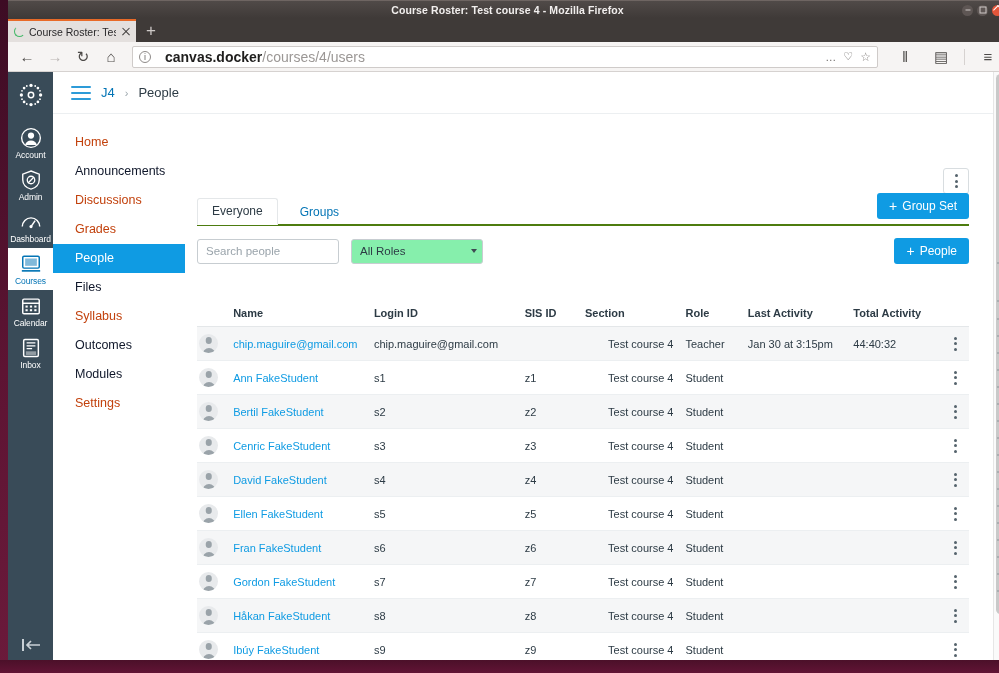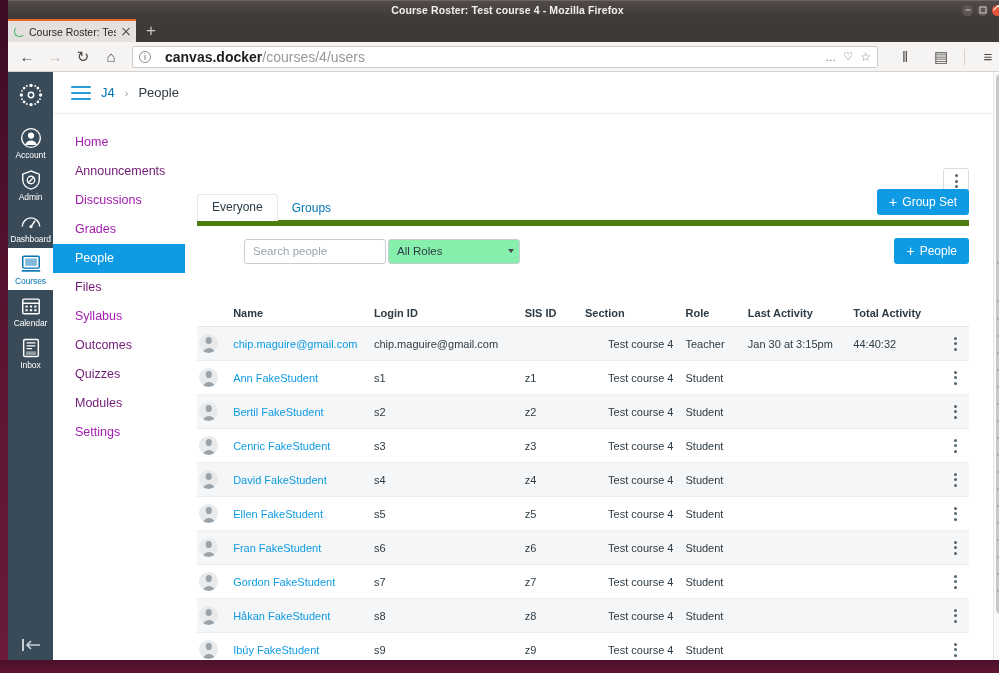--- a/index.html
+++ b/index.html
@@ -133,54 +133,54 @@
   #hamburger i { display: block; height: 2px; background: #2D9BD8; border-radius: 1px; }
   .crumb { font-size: 13px; color: #0374B5; }
   .crumb-sep { font-size: 11px; color: #9aa5ab; }
   .crumb.current { color: #2D3B45; }
 
   #content { flex: 1; display: flex; min-height: 0; }
   #coursenav {
     width: 132px; flex: none; padding: 14px 0 0 0;
   }
   .cn-item {
-    display: block; padding: 6px 12px 6px 22px; font-size: 12.5px; color: #a21caf;
+    display: block; padding: 6px 12px 6px 22px; font-size: 12.5px; color: #c2410c;
     text-decoration: none; line-height: 17px;
   }
-  .cn-item.muted { color: #701a75; }
+  .cn-item.muted { color: #0f172a; }
   .cn-item.active { background: #0F9BE3; color: #fff; font-weight: normal; }
 
   
   #main { flex: 1; min-width: 0; padding: 0 38px 0 12px; position: relative; }
   #kebab-top {
     position: absolute; right: 38px; top: 54px;
     width: 26px; height: 26px; border: 1px solid #d8dde0; border-radius: 3px; background: #fff;
     display: flex; align-items: center; justify-content: center;
   }
   .kebab { display: flex; flex-direction: column; gap: 2.5px; align-items: center; }
   .kebab i { width: 3px; height: 3px; border-radius: 50%; background: #55636c; display: block; }
 
   #tabsrow {
     position: relative; margin-top: 86px; height: 26px;
-    border-bottom: 6px solid #4d7c0f; display: flex; align-items: flex-end; gap: 0;
+    border-bottom: 2px solid #4d7c0f; display: flex; align-items: flex-end; gap: 8px;
   }
   .p-tab {
     padding: 5px 14px 5px; font-size: 12px; line-height: 15px; cursor: pointer;
     position: relative; top: 1px; color: #0374B5;
   }
   .p-tab.active {
     color: #2D3B45; background: #fff;
     border: 1px solid #e4e7e9; border-bottom-color: #fff; border-radius: 3px 3px 0 0;
   }
   #btn-groupset {
     position: absolute; right: 0; bottom: 5px; background: #0F9BE3; color: #fff;
     font-size: 12px; padding: 6px 12px; border-radius: 3px; display: flex; align-items: center; gap: 5px;
     line-height: 14px;
   }
-  #filterrow { margin-top: 12px; height: 26px; position: relative; display: flex; gap: 2px; align-items: center; margin-left: 47px; }
+  #filterrow { margin-top: 12px; height: 26px; position: relative; display: flex; gap: 12px; align-items: center; }
   #search-people {
     width: 142px; height: 25px; border: 1px solid #c7cdd1; border-radius: 3px;
     background: #fff; font-size: 11.5px; color: #9aa4ab; padding: 0 8px; line-height: 23px;
   }
   #role-select {
     width: 132px; height: 25px; border: 1px solid #c7cdd1; border-radius: 3px; background: #86efac;
     font-size: 11.5px; color: #2D3B45; padding: 0 8px; line-height: 23px; position: relative;
   }
   #role-select .arrow {
     position: absolute; right: 5px; top: 50%; transform: translateY(-50%);
@@ -405,21 +405,20 @@
 
           <nav id="coursenav">
             <a class="cn-item" href="#">Home</a>
             <a class="cn-item muted" href="#">Announcements</a>
             <a class="cn-item" href="#">Discussions</a>
             <a class="cn-item" href="#">Grades</a>
             <a class="cn-item active" href="#">People</a>
             <a class="cn-item muted" href="#">Files</a>
             <a class="cn-item" href="#">Syllabus</a>
             <a class="cn-item muted" href="#">Outcomes</a>
-            <a class="cn-item muted" href="#">Quizzes</a>
             <a class="cn-item muted" href="#">Modules</a>
             <a class="cn-item" href="#">Settings</a>
           </nav>
 
           <main id="main">
 
             <div id="kebab-top">
               <span class="kebab">
                   <i></i>
                   <i></i>

